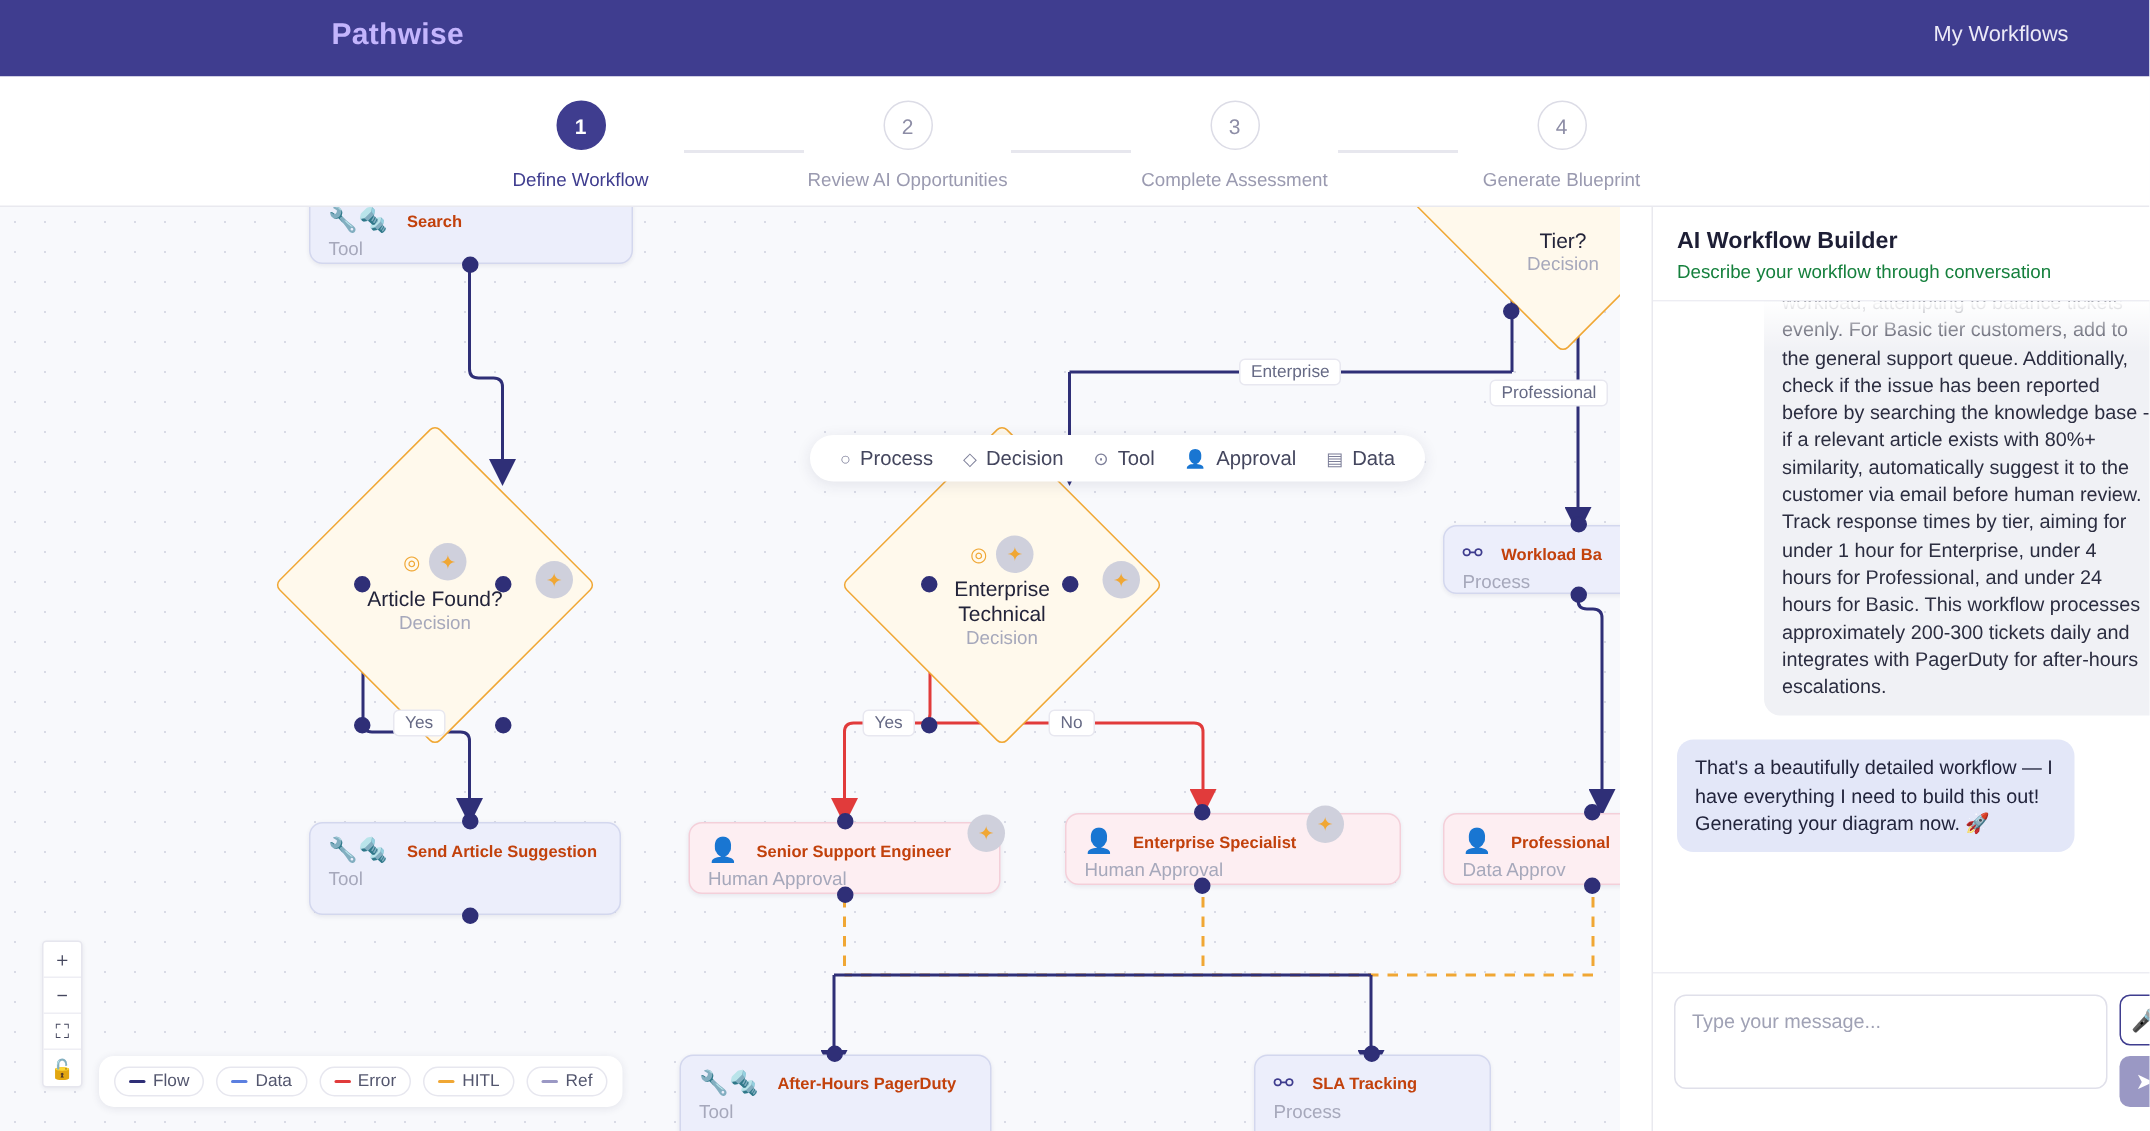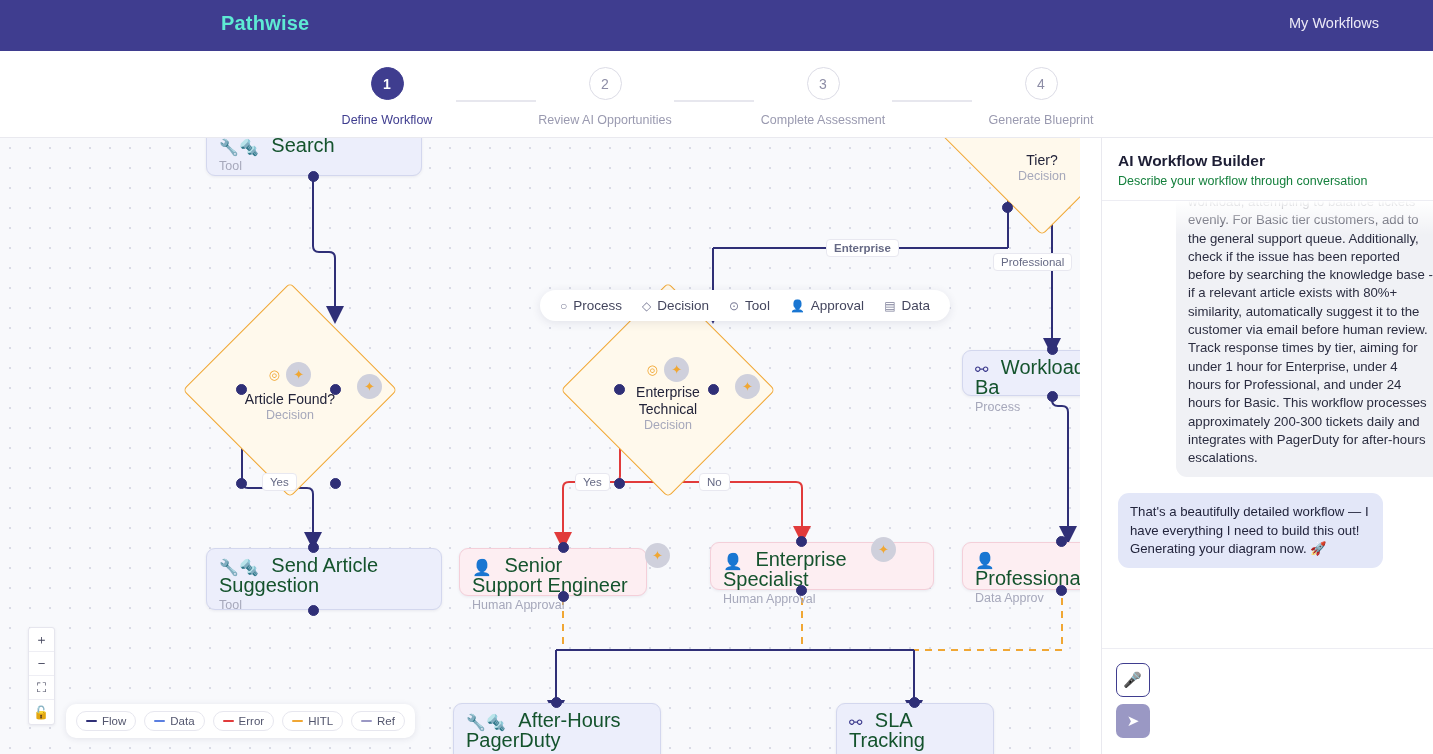--- a/index.html
+++ b/index.html
@@ -12,21 +12,21 @@
   #app { position: relative; width: 1433px; height: 754px; }
 
   
   .topbar {
     position: absolute; left: 0; top: 0; width: 1433px; height: 51px;
     background: #3f3d8f;
     display: flex; align-items: center;
   }
   .brand {
     position: absolute; left: 221px; top: 12px;
-    font-size: 20px; font-weight: bold; color: #5eead4; letter-spacing: .2px; text-align: right;
+    font-size: 20px; font-weight: bold; color: #c4b5fd; letter-spacing: .2px; text-align: right;
   }
   .nav-right {
     position: absolute; right: 48px; top: 7px;
     display: flex; align-items: center; gap: 14px;
   }
   .nav-link {
     color: #eceaf7; font-size: 14.5px; padding: 8px 6px; cursor: pointer;
   }
   .nav-cta {
     background: #6663ab; color: #ffffff; font-size: 14.5px;
@@ -61,21 +61,21 @@
   .canvas-edges { position: absolute; left: 0; top: 0; width: 1080px; height: 616px; }
 
   
   .node { position: absolute; }
   .box {
     border-radius: 9px; border: 1px solid #d3d7ee; background: #eceefb;
     box-shadow: 0 1px 3px rgba(40,40,80,.08);
     padding: 8px 12px;
   }
   .box.human { background: #fdeef2; border-color: #f4cfd9; }
-  .node-title { font-size: 20px; color: #14532d; font-weight: 400; line-height: 17px; }
+  .node-title { font-size: 11px; color: #c2410c; font-weight: 700; line-height: 17px; }
   .node-sub { font-size: 12.5px; color: #a6a8bb; margin-top: 2px; }
   .node-icons { display: inline-flex; gap: 4px; align-items: center; margin-right: 8px; vertical-align: middle; }
 
   .diamond {
     position: absolute; background: #fff9ec; border: 1.6px solid #f0a734;
     transform: rotate(45deg); border-radius: 5px;
   }
   .diamond-content {
     position: absolute; display: flex; flex-direction: column;
     align-items: center; justify-content: center; text-align: center;
@@ -312,31 +312,31 @@
     <div class="node" style="left:962px; top:212px; width:160px;">
       <div class="box" style="height:46px;">
         <span class="node-icons" style="color:#3f3d8f;">⚯</span>
         <span class="node-title">Workload Ba</span>
         <div class="node-sub">Process</div>
       </div>
       <div class="handle" style="left:85px; top:-6px;"></div>
       <div class="handle" style="left:85px; top:41px;"></div>
     </div>
 
-    <div class="node" style="left:206px; top:410px; width:236px;">
+    <div class="node" style="left:206px; top:410px; width:208px;">
       <div class="box" style="height:62px;">
         <span class="node-icons">🔧🔩</span>
         <span class="node-title">Send Article Suggestion</span>
         <div class="node-sub">Tool</div>
       </div>
       <div class="handle" style="left:102px; top:-6px;"></div>
       <div class="handle" style="left:102px; top:57px;"></div>
     </div>
 
-    <div class="node" style="left:459px; top:410px; width:188px;">
+    <div class="node" style="left:459px; top:410px; width:208px;">
       <div class="box human" style="height:48px;">
         <span class="node-icons" style="color:#e06a8e;">👤</span>
         <span class="node-title">Senior Support Engineer</span>
         <div class="node-sub">Human Approval</div>
       </div>
       <div class="ai-badge" style="left:186px; top:-5px;">✦</div>
       <div class="handle" style="left:99px; top:-6px;"></div>
       <div class="handle" style="left:99px; top:43px;"></div>
     </div>
 
@@ -372,21 +372,21 @@
 
     <div class="node" style="left:836px; top:565px; width:158px;">
       <div class="box" style="height:62px;">
         <span class="node-icons" style="color:#3f3d8f;">⚯</span>
         <span class="node-title">SLA Tracking</span>
         <div class="node-sub">Process</div>
       </div>
       <div class="handle" style="left:73px; top:-6px;"></div>
     </div>
 
-    <div class="edge-label" style="left:826px; top:101px;font-weight:bold;">Enterprise</div>
+    <div class="edge-label" style="left:826px; top:101px;">Enterprise</div>
     <div class="edge-label" style="left:993px; top:115px;">Professional</div>
     <div class="edge-label" style="left:262px; top:335px;">Yes</div>
     <div class="edge-label" style="left:575px; top:335px;">Yes</div>
     <div class="edge-label" style="left:699px; top:335px;">No</div>
 
     <div class="palette">
       <div class="pal-item">
         <span class="pal-ic">○</span>
         <span>Process</span>
       </div>
@@ -446,20 +446,21 @@
       <div class="panel-sub">Describe your workflow through conversation</div>
     </div>
 
     <div class="msgs">
       <div class="bubble user">workload, attempting to balance tickets evenly. For Basic tier customers, add to the general support queue. Additionally, check if the issue has been reported before by searching the knowledge base - if a relevant article exists with 80%+ similarity, automatically suggest it to the customer via email before human review. Track response times by tier, aiming for under 1 hour for Enterprise, under 4 hours for Professional, and under 24 hours for Basic. This workflow processes approximately 200-300 tickets daily and integrates with PagerDuty for after-hours escalations.</div>
       <div class="bubble bot">That's a beautifully detailed workflow — I have everything I need to build this out! Generating your diagram now. 🚀</div>
       <div class="fade-top"></div>
     </div>
 
     <div class="composer">
+      <textarea class="ta" placeholder="Type your message..." style=""></textarea>
       <div class="comp-btns">
         <div class="mic-btn">
           <span>🎤</span>
         </div>
         <div class="send-btn">
           <span>➤</span>
         </div>
       </div>
     </div>
   </div>

